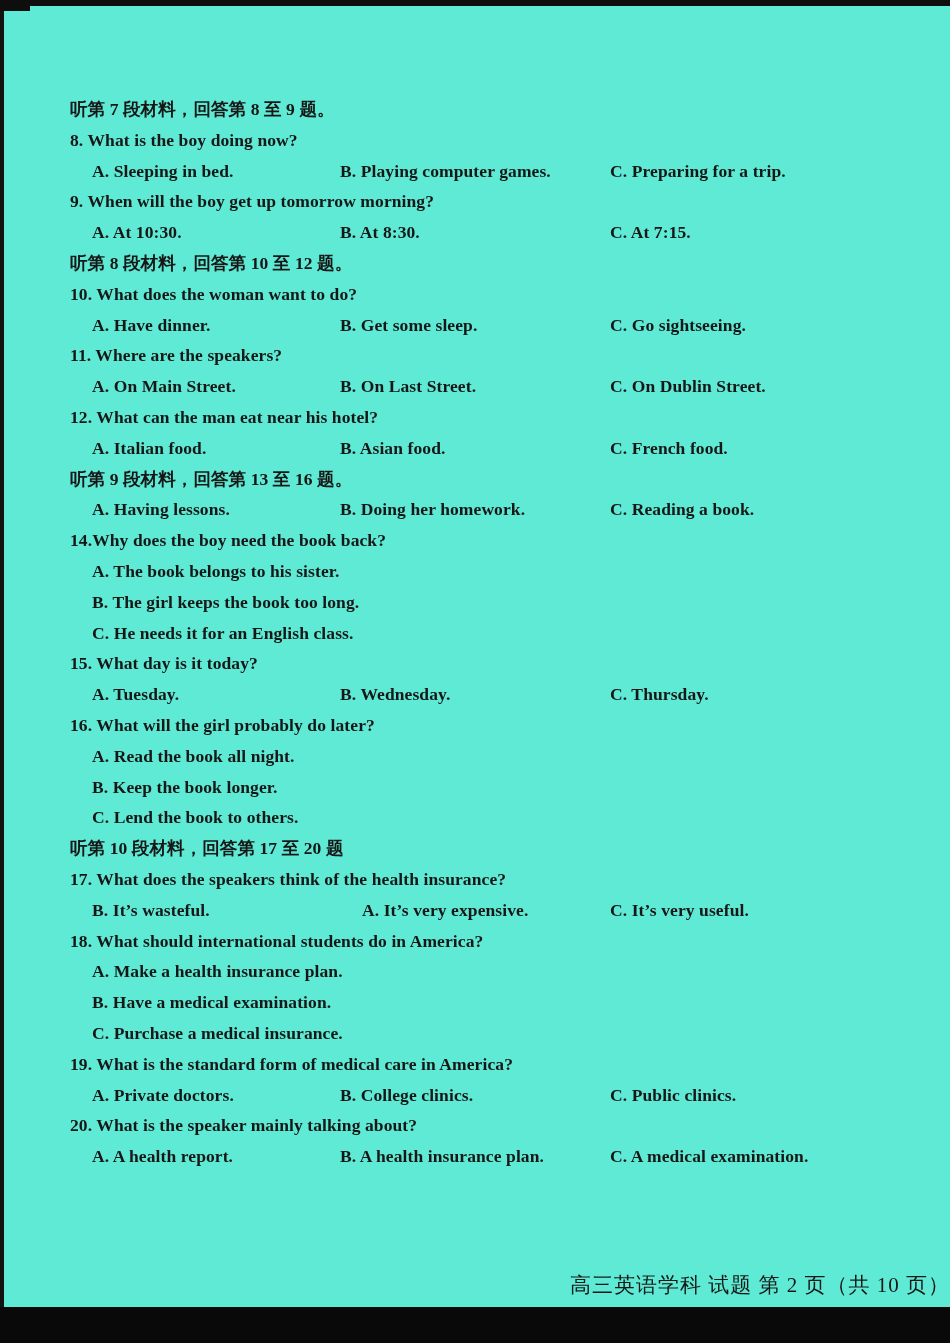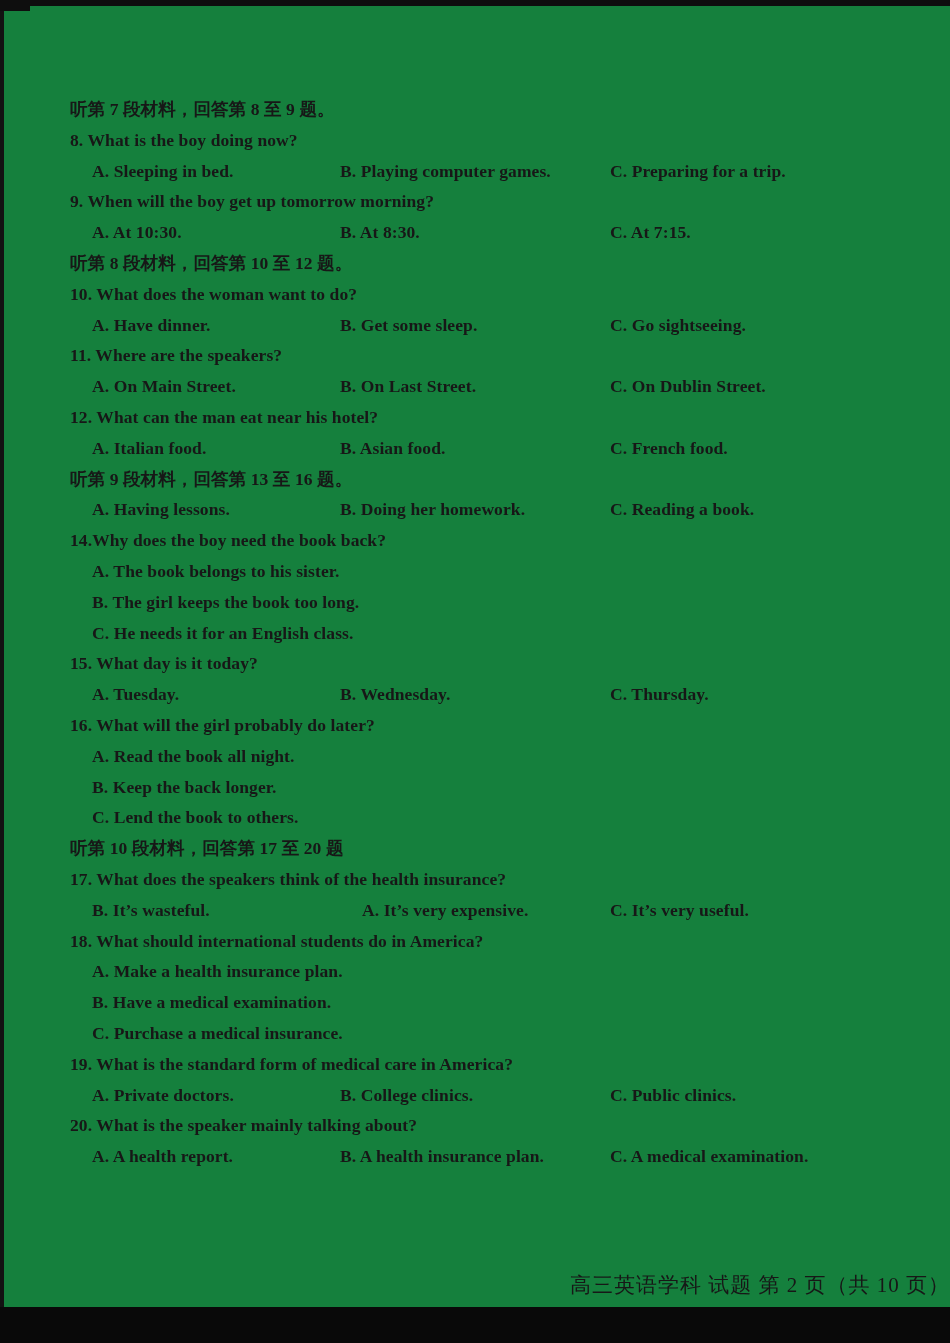--- a/index.html
+++ b/index.html
@@ -1,20 +1,20 @@
 <!DOCTYPE html>
 <html><head>
 <meta charset="utf-8">
 <style>
   html, body { margin: 0; padding: 0; background: #d8d7d4; }
   .page {
     position: relative;
     width: 950px;
     height: 1343px;
-    background: #15803d;
+    background: #5eead4;
     overflow: hidden;
     font-family: "Liberation Serif", "DejaVu Serif", serif;
     color: #171717;
   }
   
   .band-top    { position: absolute; top: 0; left: 0; right: 0; height: 6px; background: #0e0e0e; }
   .band-left   { position: absolute; top: 0; left: 0; bottom: 0; width: 4px; background: #121212; }
   .band-bottom { position: absolute; left: 0; right: 0; bottom: 0; height: 36px; background: #090909; }
   .corner-mark { position: absolute; top: 0; left: 0; width: 30px; height: 11px; background: #0e0e0e; }
 
@@ -102,21 +102,21 @@
       <div class="option stacked line">B. The girl keeps the book too long.</div>
       <div class="option stacked line">C. He needs it for an English class.</div>
       <div class="question-text line">15. What day is it today?</div>
       <div class="options-row line">
         <span class="option opt-0">A. Tuesday.</span>
         <span class="option opt-1">B. Wednesday.</span>
         <span class="option opt-2">C. Thursday.</span>
       </div>
       <div class="question-text line">16. What will the girl probably do later?</div>
       <div class="option stacked line">A. Read the book all night.</div>
-      <div class="option stacked line">B. Keep the back longer.</div>
+      <div class="option stacked line">B. Keep the book longer.</div>
       <div class="option stacked line">C. Lend the book to others.</div>
       <div class="section-header line">听第 10 段材料，回答第 17 至 20 题</div>
       <div class="question-text line">17. What does the speakers think of the health insurance?</div>
       <div class="options-row line">
         <span class="option opt-1">B. It’s wasteful.</span>
         <span class="option opt-0">A. It’s very expensive.</span>
         <span class="option opt-2">C. It’s very useful.</span>
       </div>
       <div class="question-text line">18. What should international students do in America?</div>
       <div class="option stacked line">A. Make a health insurance plan.</div>

